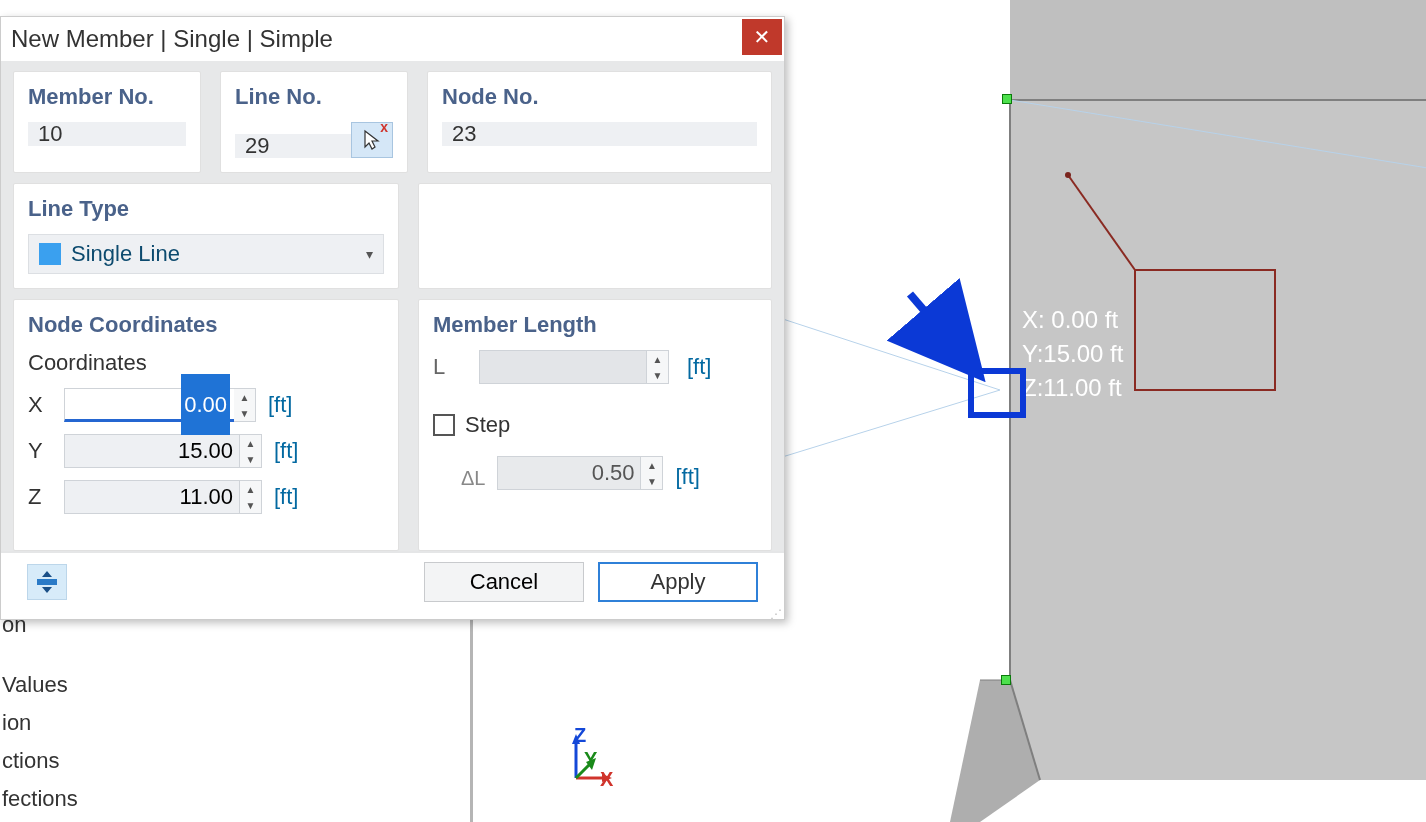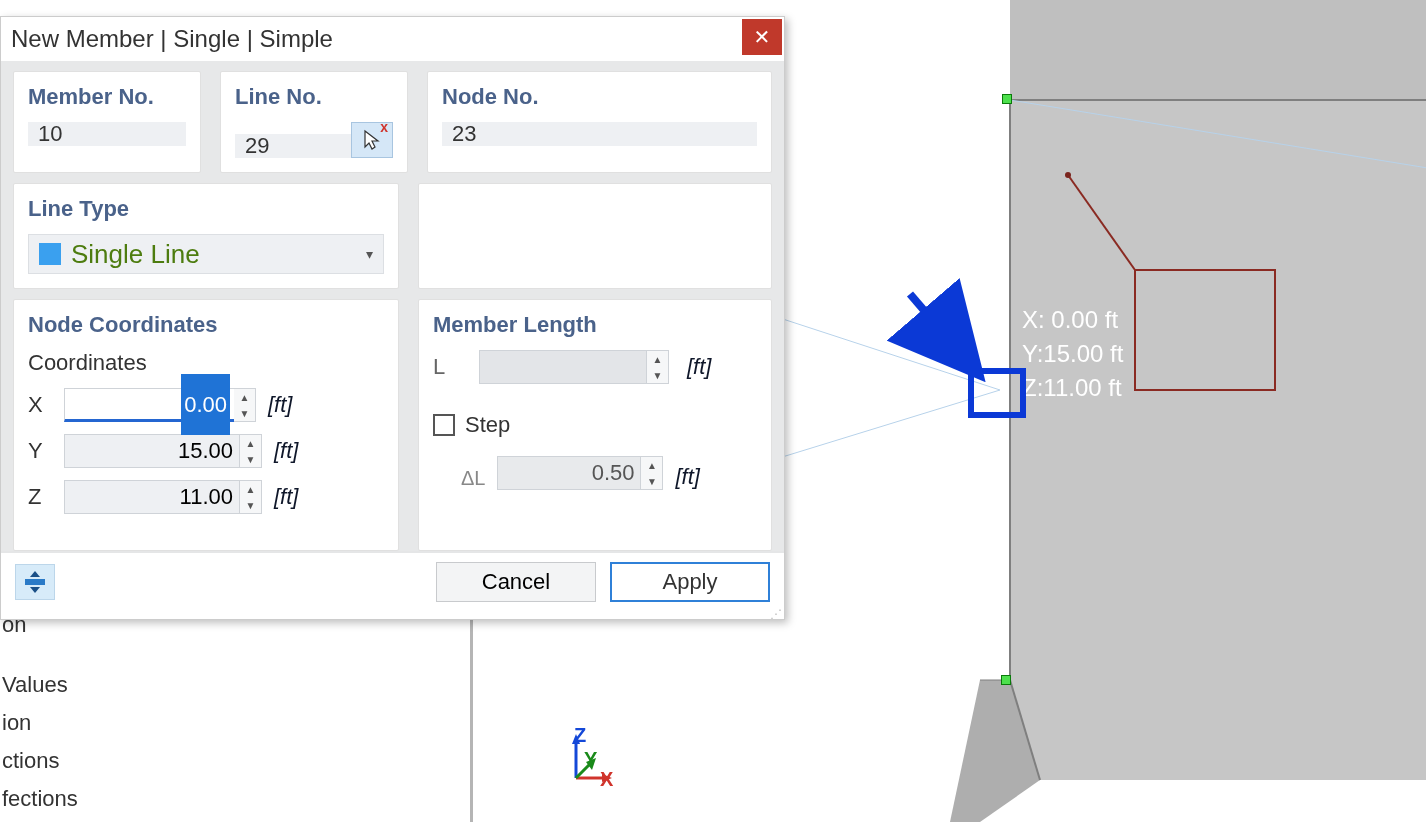--- a/index.html
+++ b/index.html
@@ -33,45 +33,45 @@
   .panel .plabel { font-weight: 600; color: #4a628a; font-size: 22px; margin-bottom: 12px; }
   .ro { background: #eef0f3; height: 24px; border: none; padding: 4px 10px; font-size: 22px; color: #333; width: 100%; display:flex; align-items:center;}
   .lineno-box { display:flex; align-items:flex-end; }
   .lineno-box .ro { flex:1; border-right:none;}
   .lineno-cursor { width:42px; height:36px; background:#d5e7f7; border:1px solid #a8c5e0; display:flex; align-items:center; justify-content:center; position:relative;}
   .lineno-cursor .redx{ position:absolute; top:-4px; right:4px; color:#d0342c; font-size:14px; font-weight:bold;}
   .lineno-cursor svg{ width:20px; height:22px;}
 
   .combo { display:flex; align-items:center; background:#eef0f3; height:40px; border:1px solid #dcdfe3; padding:0 10px; gap:10px; cursor:pointer;}
   .combo .sw { width:22px; height:22px; background:#3aa0ef; }
-  .combo .ctext { flex:1; font-size:26px; color:#4d7c0f;}
+  .combo .ctext { flex:1; font-size:22px; color:#0c4a6e;}
   .combo .chev { color:#555; font-size:14px;}
 
   .coords-panel { flex: 0 0 386px; }
   .coords-sub { margin-top:4px; font-size:22px; color:#333; }
   .crow { display:flex; align-items:center; gap:12px; margin-top:12px; }
   .crow .axis { width:24px; font-size:22px; }
   .spin { display:flex; align-items:center; }
   .spin input { width:176px; height:34px; text-align:right; padding-right:6px; font-size:22px; border:1px solid #cfd3d8; background:#eef0f3;}
   .spin .arrows { width:22px; height:34px; display:flex; flex-direction:column; border:1px solid #cfd3d8; border-left:none;}
   .spin .arrows span{ flex:1; display:flex; align-items:center; justify-content:center; font-size:10px; color:#555; background:#f6f7f8;}
   .spin.x input{ background:#fff; border-bottom:3px solid #2466d1; }
-  .unit{ font-size:22px; color:#0f172a;font-style:italic;}
+  .unit{ font-size:22px; color:#0369a1;}
 
   .mlen-panel { flex:1; }
   .mlen-row{ display:flex; align-items:center; gap:18px; margin-top:10px;}
   .mlen-row .lab{ width:28px; font-size:22px; color:#666;}
   .mlen-row .spin input{ width:168px; background:#e3e5e8; color:#888;}
   .chk{ width:22px; height:22px; border:2px solid #555; display:inline-block; margin-right:10px; vertical-align:middle; background:#fff;}
   .steprow{ margin-top:28px; font-size:22px; display:flex; align-items:center;}
   .dlrow{ display:flex; align-items:flex-end; gap:12px; margin-top:18px; margin-left:28px;}
   .dlrow .dl-lab{ color:#888; font-size:20px;}
   .dlrow .spin input{ width:144px; background:#e8eaec; color:#555;}
 
-  .footer{ height:60px; background:#fff; display:flex; align-items:center; padding:0 14px; gap:14px; border-top:2px solid #e5e6e7;}
+  .footer{ height:60px; background:#fff; display:flex; align-items:center; padding:0 26px; gap:14px; border-top:2px solid #e5e6e7;}
   .footer .left-ico{ width:40px; height:36px; background:#d7ebf9; border:1px solid #bcd6ea; display:flex; align-items:center; justify-content:center;}
   .footer .spacer{flex:1;}
   .footer button{ width:160px; height:40px; font-size:22px; border:1px solid #c8cacd; background:#f3f4f5; cursor:pointer;}
   .footer button.primary{ border:2px solid #2f80d8; background:#fff; color:#333;}
 
   .resize-grip{ position:absolute; right:4px; bottom:2px; color:#bbb; font-size:12px; letter-spacing:-2px; line-height:6px;}
 
   
   .viewport{ position:absolute; left:480px; top:0; right:0; bottom:0; background:#fff; overflow:hidden;}
   .viewport svg{ position:absolute; left:0; top:0; }

